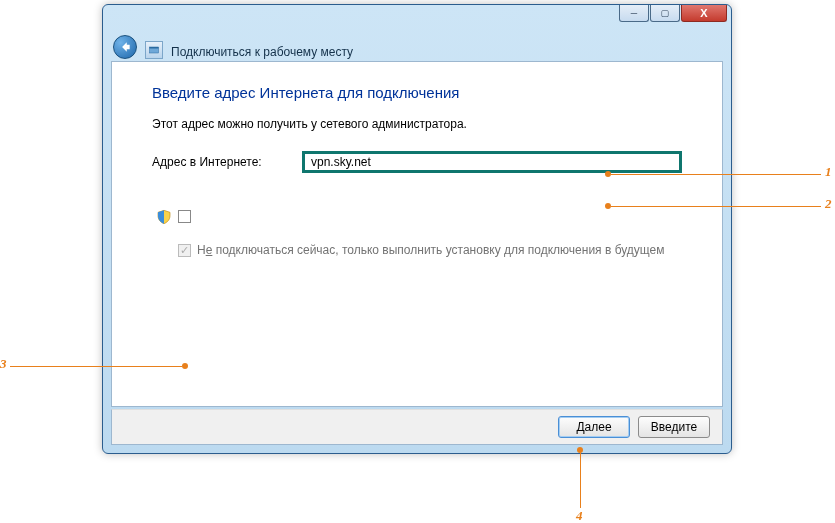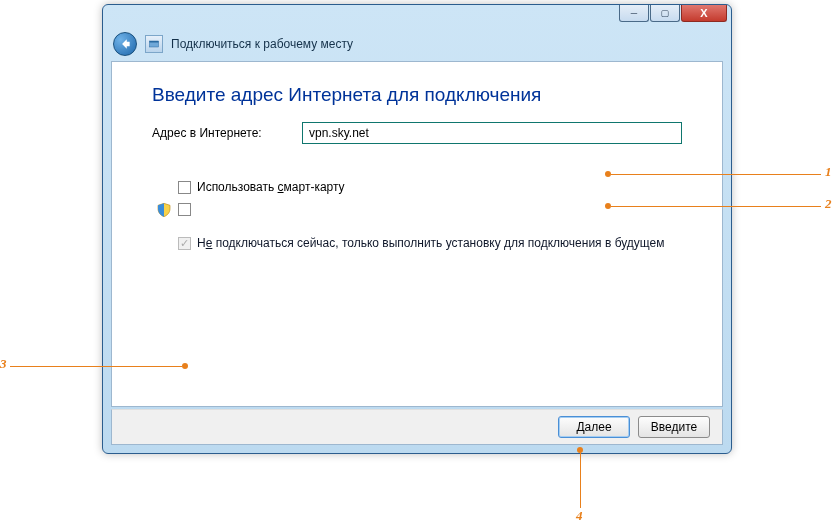--- a/index.html
+++ b/index.html
@@ -42,21 +42,21 @@
     border-bottom-left-radius: 3px; border-bottom-right-radius: 3px;
   }
   .ctrl-close {
     width: 46px;
     background: linear-gradient(#e27b73,#c43b2e);
     color: #fff; font-weight: bold; font-size: 11px;
     border-color: #8e2a22;
   }
   .headerbar {
     height: 30px;
-    display: flex; align-items: center;
+    display: flex; align-items: flex-end;
     padding: 0 10px;
     gap: 8px;
   }
   .back-btn {
     width: 24px; height: 24px;
     border-radius: 50%;
     background: radial-gradient(circle at 30% 30%, #6fb2e8, #1d66aa);
     display: flex; align-items: center; justify-content: center;
     color: #fff;
     border: 1px solid #1a517e;
@@ -70,44 +70,44 @@
   }
   .wiz-icon svg { width:12px;height:12px; }
   .header-title { color: #14314a; font-size: 12px; }
   .content {
     position: absolute;
     left: 8px; right: 8px; top: 56px; bottom: 46px;
     background: #fff;
     border: 1px solid #9db7cf;
   }
   .pad { padding: 22px 40px 10px 40px; }
-  .big-title { color: #003399; font-size: 19px; margin-bottom: 16px; }
+  .big-title { color: #003399; font-size: 15px; margin-bottom: 16px; }
   .subtext { color: #000; margin-bottom: 20px; }
   .form-row { display: flex; align-items: center; margin-bottom: 10px; }
   .form-label { width: 150px; color: #000; }
   .form-input {
     flex: 1; height: 22px;
-    border: 1px solid #0f766e;
+    border: 3px solid #0f766e;
     padding: 2px 6px;
     font-family: inherit; font-size: 12px;
   }
   .checks { margin-top: 36px; }
   .chk-row { display: flex; align-items: flex-start; margin-bottom: 8px; }
   .chk-indent { width: 26px; flex-shrink:0; display:flex; justify-content:flex-end; padding-right:6px;}
   .chk-box { width: 13px; height: 13px; border: 1px solid #888; background:#fff; margin-right:6px; flex-shrink:0; margin-top:1px;}
   .chk-box.checked::after { content:"✓"; font-size:11px; line-height:11px; color:#444; display:block; text-align:center;}
   .chk-box.disabled { background:#f0f0f0; border-color:#bbb;}
   .chk-box.disabled.checked::after { color:#aaa; }
   .shield {
     width: 16px; height: 16px;
     display:inline-block;
   }
   .chk-text { flex:1; }
   .chk-help { color:#444; font-size:11px; margin-top:2px; line-height:1.3;}
-  .disabled-text { color:#0f172a; }
+  .disabled-text { color:#737373; }
   .footer {
     position: absolute; left:8px; right:8px; bottom:8px; height:36px;
     background:#f0f0f0; border:1px solid #9db7cf; border-top:1px solid #dfdfdf;
     display:flex; justify-content:flex-end; align-items:center; gap:8px; padding:0 12px;
   }
   .btn {
     min-width: 72px; height: 22px;
     border: 1px solid #8b8b8b;
     border-radius: 3px;
     background: linear-gradient(#fdfdfd,#e4e4e4);
@@ -146,32 +146,28 @@
           <rect x="3" y="6" width="18" height="12" fill="#6fa8d8" stroke="#2a6aa0"></rect>
           <rect x="3" y="6" width="18" height="3" fill="#2a6aa0"></rect>
         </svg>
     </div>
     <div class="header-title">Подключиться к рабочему месту</div>
   </div>
 
   <div class="content">
     <div class="pad">
       <div class="big-title">Введите адрес Интернета для подключения</div>
+      <div class="subtext">Этот адрес можно получить у сетевого администратора.</div>
 
       <div class="form-row">
         <div class="form-label"><span>А</span><span class="u">д</span><span>рес в Интернете:</span></div>
         <input class="form-input" value="vpn.sky.net" style="">
       </div>
 
       <div class="checks">
-        <div class="chk-row">
-          <div class="chk-indent"></div>
-          <div class="chk-box"></div>
-          <div class="chk-text"><span>Использовать </span><span class="u">с</span><span>март-карту</span></div>
-        </div>
 
         <div class="chk-row">
           <div class="chk-indent">
             <span class="shield">
               <svg viewBox="0 0 24 24">
                   <path d="M12 2l9 3v5c0 6-4 10-9 12C7 20 3 16 3 10V5l9-3z" fill="#f8d24a" stroke="#c09020"></path>
                   <path d="M12 2v20C7 20 3 16 3 10V5l9-3z" fill="#3a8ddb"></path>
                 </svg>
             </span>
           </div>

